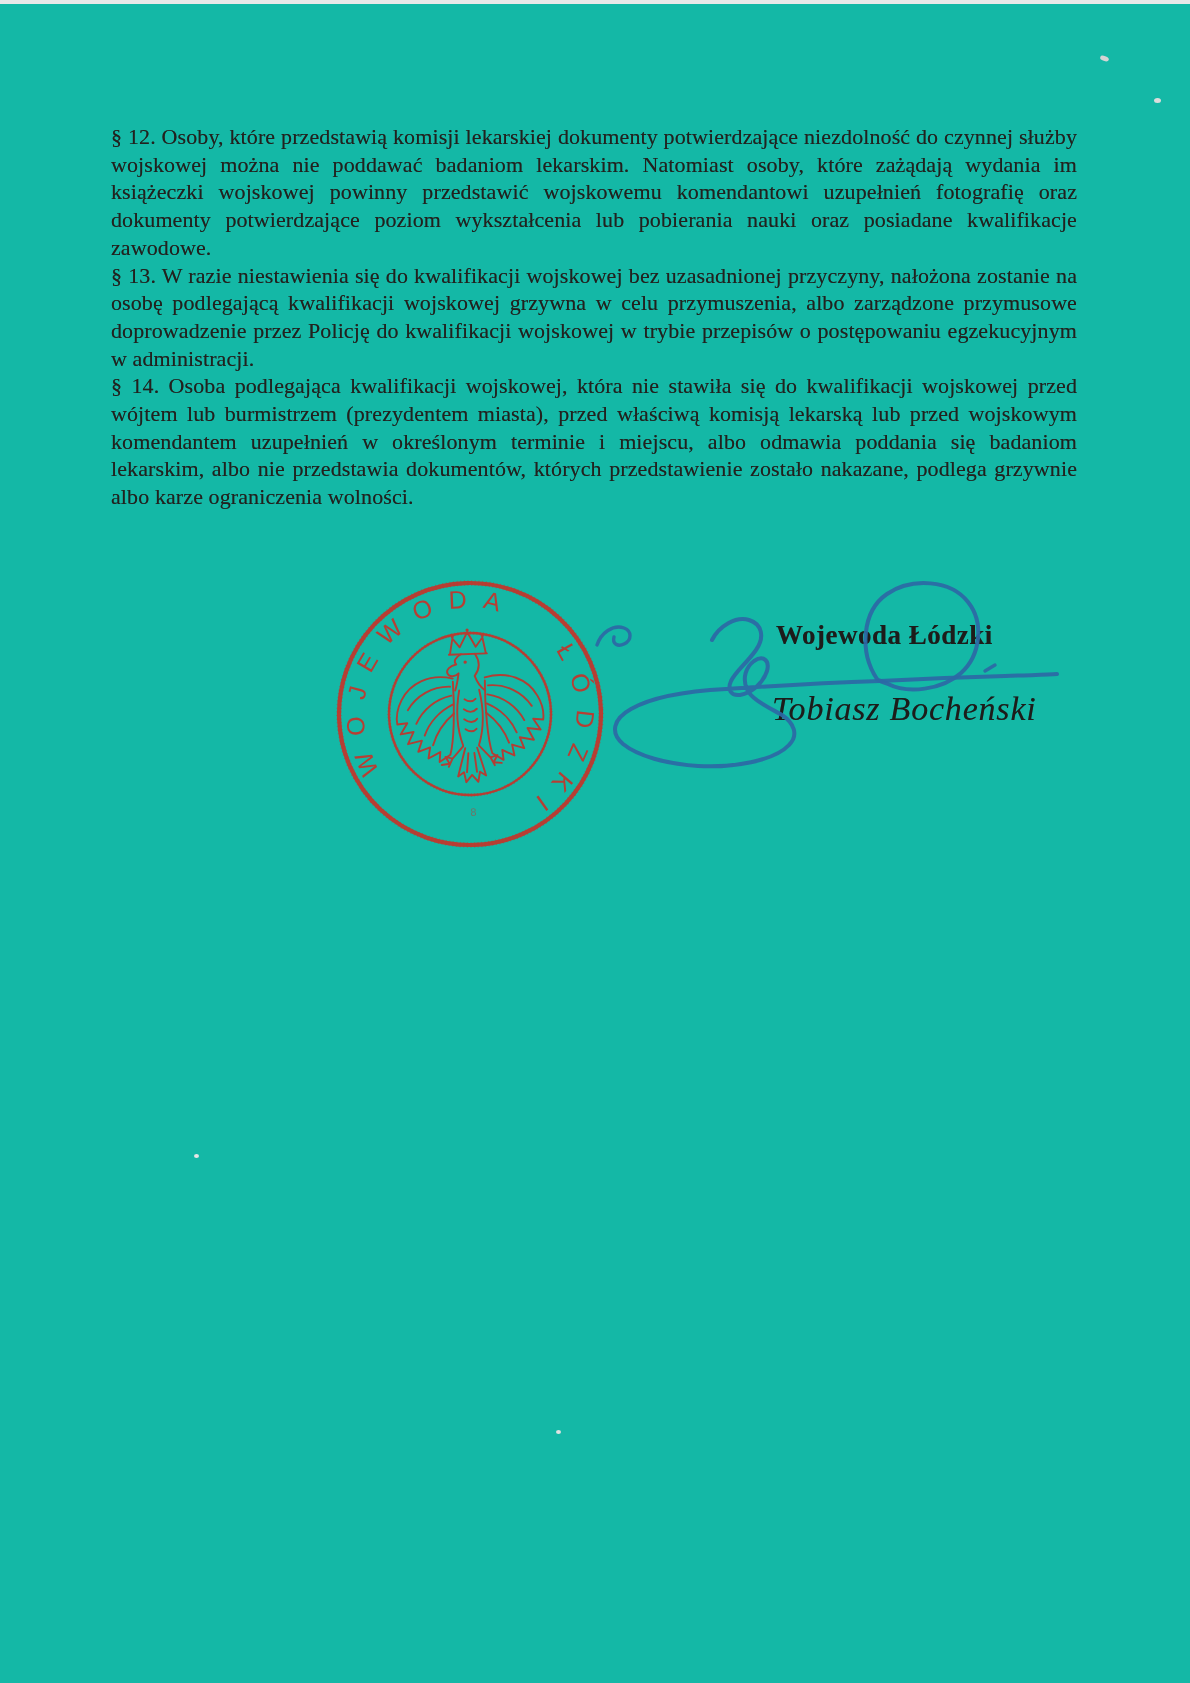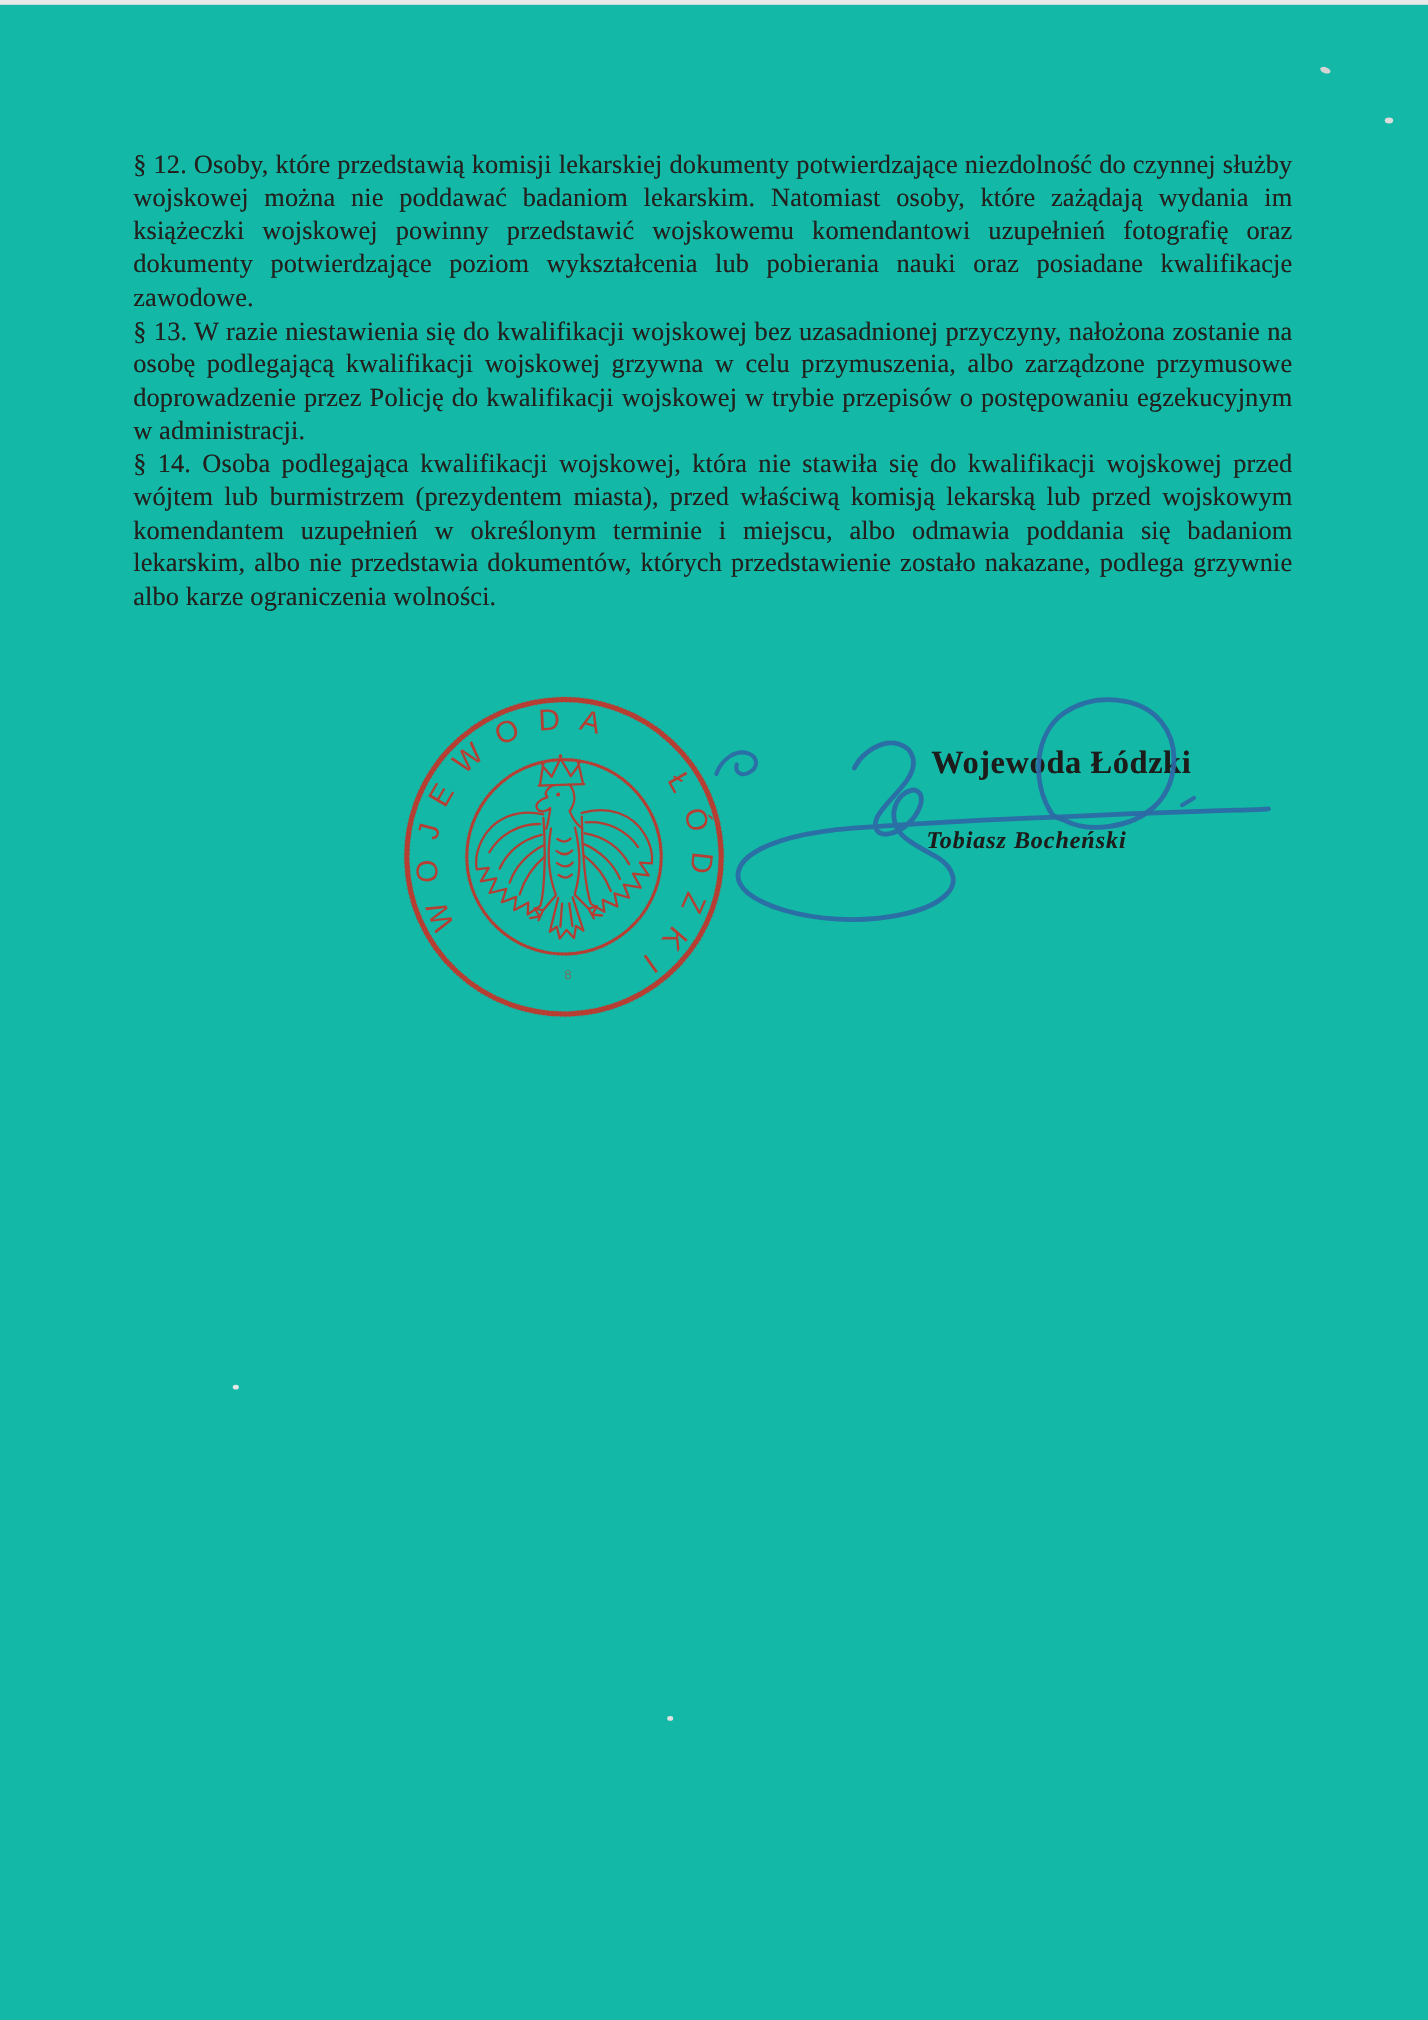--- a/index.html
+++ b/index.html
@@ -54,23 +54,23 @@
     font-weight: bold;
     font-size: 27px;
     letter-spacing: 0.5px;
     white-space: nowrap;
     text-shadow: 0 0 0.5px rgba(20,20,20,0.4);
   }
   .sig-name {
     position: absolute;
     left: 772px; top: 686px;
     color: #1d1c1a;
-    font-weight: bold;
+    font-weight: normal;
     font-style: italic;
-    font-size: 20px;
+    font-size: 34px;
     letter-spacing: 0.8px;
     white-space: nowrap;
     text-shadow: 0 0 0.5px rgba(20,20,20,0.4);
   }
   
   .sig-ink {
     position: absolute;
     left: 0; top: 0;
     width: 1190px; height: 1683px;
     pointer-events: none;

